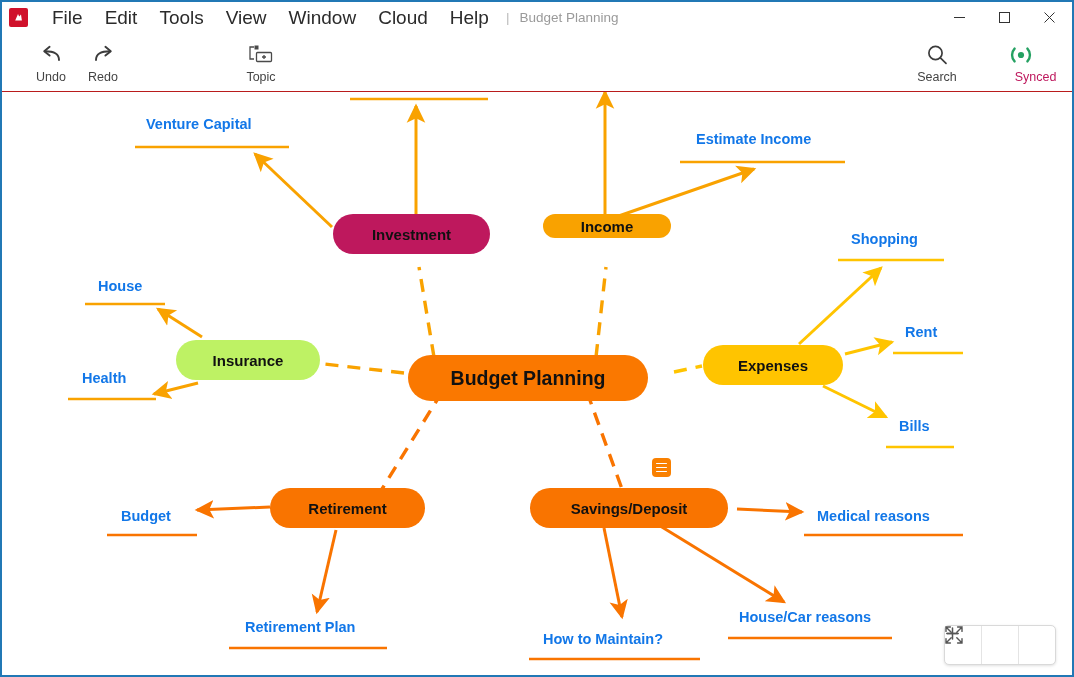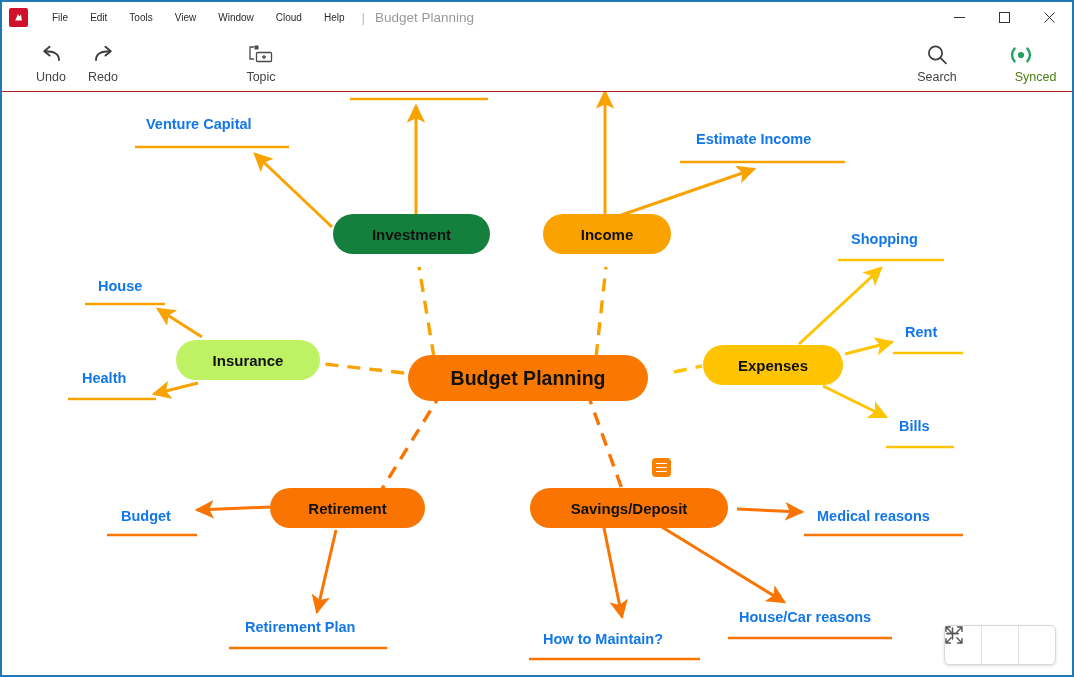--- a/index.html
+++ b/index.html
@@ -23,21 +23,21 @@
   }
   .logo{
     width:19px;height:19px;margin-left:7px;margin-right:13px;
     background:#d0112b;border-radius:2px;
     display:flex;align-items:center;justify-content:center;
     flex:0 0 auto;
   }
   .logo svg{display:block;}
   .menu{display:flex;align-items:center;height:100%;}
   .menu-item{
-    font-size:10px;color:#2b2b2b;padding:0 11px;line-height:31px;
+    font-size:19px;color:#2b2b2b;padding:0 11px;line-height:31px;
     cursor:default;white-space:nowrap;
   }
   .title-sep{color:#b9b9b9;font-size:13.5px;padding:0 6px;}
   .doc-title{font-size:13.5px;color:#9a9a9a;padding-left:4px;white-space:nowrap;}
 
   .wincontrols{position:absolute;right:0;top:0;display:flex;height:31px;}
   .wbtn{
     width:45px;height:31px;display:flex;align-items:center;justify-content:center;
     cursor:default;
   }
@@ -49,21 +49,21 @@
     background:#ffffff;border-bottom:1px solid #b91c1c;
     box-sizing:border-box;
   }
   .tb-btn{
     position:absolute;top:4px;
     display:flex;flex-direction:column;align-items:center;justify-content:flex-start;
     width:58px;cursor:default;padding-top:4px;
   }
   .tb-icon{height:28px;display:flex;align-items:center;justify-content:center;}
   .tb-label{font-size:12.5px;color:#444;margin-top:1px;white-space:nowrap;}
-  .tb-label.green{color:#4d7c0f;margin-left:29px;}
+  .tb-label.green{color:#be185d;margin-left:29px;}
 
   
   .canvas{
     position:absolute;left:0;top:90px;width:1070px;height:583px;
     background:#ffffff;overflow:hidden;
   }
   .canvas svg{position:absolute;left:0;top:0;}
 
   
   .node{
@@ -273,25 +273,25 @@
       <span>Budget Planning</span>
     </div>
     <div class="notes-badge" style="left:650px;top:366px;">
       <div style="display:flex;flex-direction:column;">
         <i></i>
           <i></i>
           <i></i>
       </div>
     </div>
 
-    <div class="node branch" style="left:331px;top:122px;width:157px;height:40px;background:#15803d;">
+    <div class="node branch" style="left:331px;top:122px;width:157px;height:40px;background:#be185d;">
       <span>Investment</span>
     </div>
 
-    <div class="node branch" style="left:541px;top:122px;width:128px;height:40px;background:#F9A200;">
+    <div class="node branch" style="left:541px;top:122px;width:128px;height:24px;background:#F9A200;">
       <span>Income</span>
     </div>
 
     <div class="node branch" style="left:174px;top:248px;width:144px;height:40px;background:#bef264;">
       <span>Insurance</span>
     </div>
 
     <div class="node branch" style="left:701px;top:253px;width:140px;height:40px;background:#FFC400;">
       <span>Expenses</span>
     </div>

